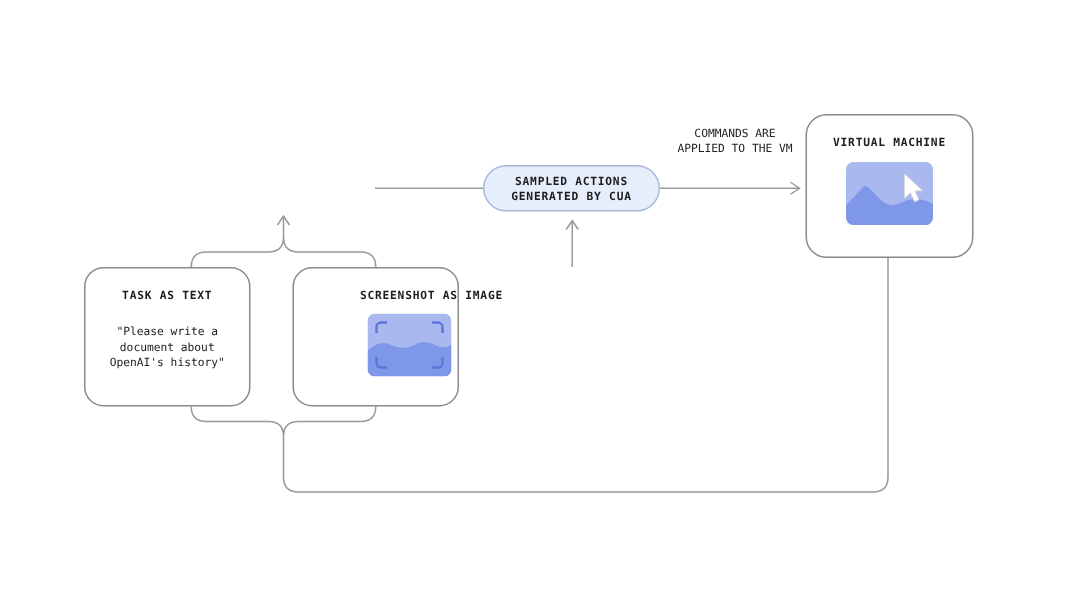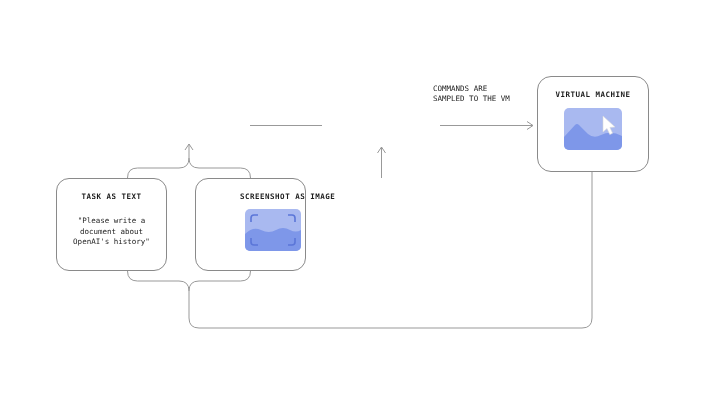--- a/index.html
+++ b/index.html
@@ -14,21 +14,21 @@
     background:#e6eefb;border:1px solid #a7b8d8;border-radius:16px;
     display:flex;flex-direction:column;align-items:center;justify-content:center;
   }
   .pill .t{font-weight:bold;font-size:7.5px;letter-spacing:.5px;line-height:10px;white-space:nowrap;}
   .card{border-radius:13px;text-align:center;}
   .card .title{font-weight:bold;font-size:7.5px;letter-spacing:.5px;margin-top:13px;white-space:nowrap;}
   .bodyline{font-size:7.5px;line-height:10.5px;white-space:nowrap;}
   .center-body{margin-top:15px;}
   .left-body{text-align:left;padding-left:14px;margin-top:10px;}
   .edge-label{
-    position:absolute;left:433px;top:84px;width:114px;text-align:left;
+    position:absolute;left:433px;top:84px;width:114px;text-align:center;
     font-size:7.5px;line-height:9.5px;color:#222;
   }
   .icon-wrap{display:inline-block;margin-top:8px;}
 </style>
 </head>
 <body>
 
 <div class="canvas">
 
   <svg class="wires" viewBox="0 0 720 405">
@@ -43,24 +43,28 @@
       <path d="M185,150 L189,144 L193,150"></path>
 
       <path d="M381.5,178 L381.5,147"></path>
       <path d="M377.5,153 L381.5,147 L385.5,153"></path>
 
       <path d="M127.5,271 Q127.5,281 137.5,281 L179,281 Q189,281 189,291 M250.5,271 Q250.5,281 240.5,281 L199,281 Q189,281 189,291 L189,318 Q189,328 199,328 L582,328 Q592,328 592,318 L592,172"></path>
     </g>
   </svg>
 
 
+  <div class="node pill" style="left:322px;top:110px;width:118px;height:31px;">
+    <div class="t">SAMPLED ACTIONS</div>
+    <div class="t">GENERATED BY CUA</div>
+  </div>
 
   <div class="edge-label">
     <div>COMMANDS ARE</div>
-    <div>SAMPLED TO THE VM</div>
+    <div>APPLIED TO THE VM</div>
   </div>
 
   <div class="node card" style="left:537px;top:76px;width:112px;height:96px;border-radius:14px;text-align:center;">
     <div class="title">VIRTUAL MACHINE</div>
     <span class="icon-wrap" style="margin-top:9px;">
       <svg width="58" height="42" viewBox="0 0 58 42">
         <defs>
             <clipPath id="vmClip">
               <rect x="0" y="0" width="58" height="42" rx="5"></rect>
             </clipPath>

